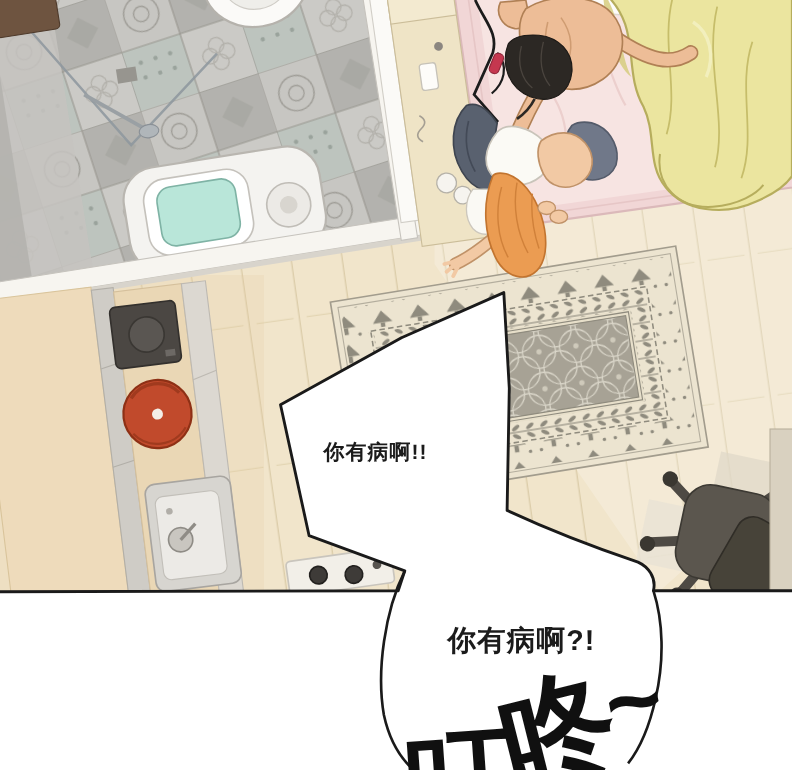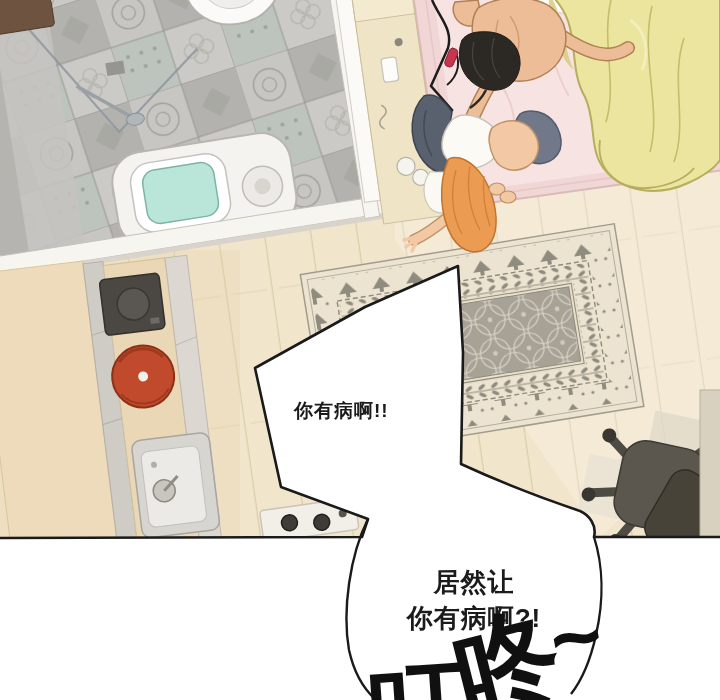--- a/index.html
+++ b/index.html
@@ -259,20 +259,19 @@
              C 589,515 597,525 594,537
              L 725,537 L 725,705 L -5,705 L -5,538
              L 362,537 L 368,519 L 281,487 Z" fill="#ffffff" stroke="#1a1a1a" stroke-width="2.6" stroke-linejoin="round"></path>
     <path d="M 368,519 C 350,555 342,610 349,650 C 354,673 363,688 375,699" fill="none" stroke="#1a1a1a" stroke-width="2.4"></path>
     <path d="M 594,537 C 603,565 604,600 596,635 C 590,662 582,680 571,694" fill="none" stroke="#1a1a1a" stroke-width="2.4"></path>
   </g>
 </svg>
 
 <div id="t1" class="bubble-text">你有病啊!!</div>
 <div id="t2" class="bubble-text">
-  <div>居然让</div>
   <div>你有病啊?!</div>
 </div>
 <div id="sfx">
   <span class="c1">叮</span>
   <span class="c2">咚</span>
   <span class="c3">~</span>
 </div>
 
 </body></html>

